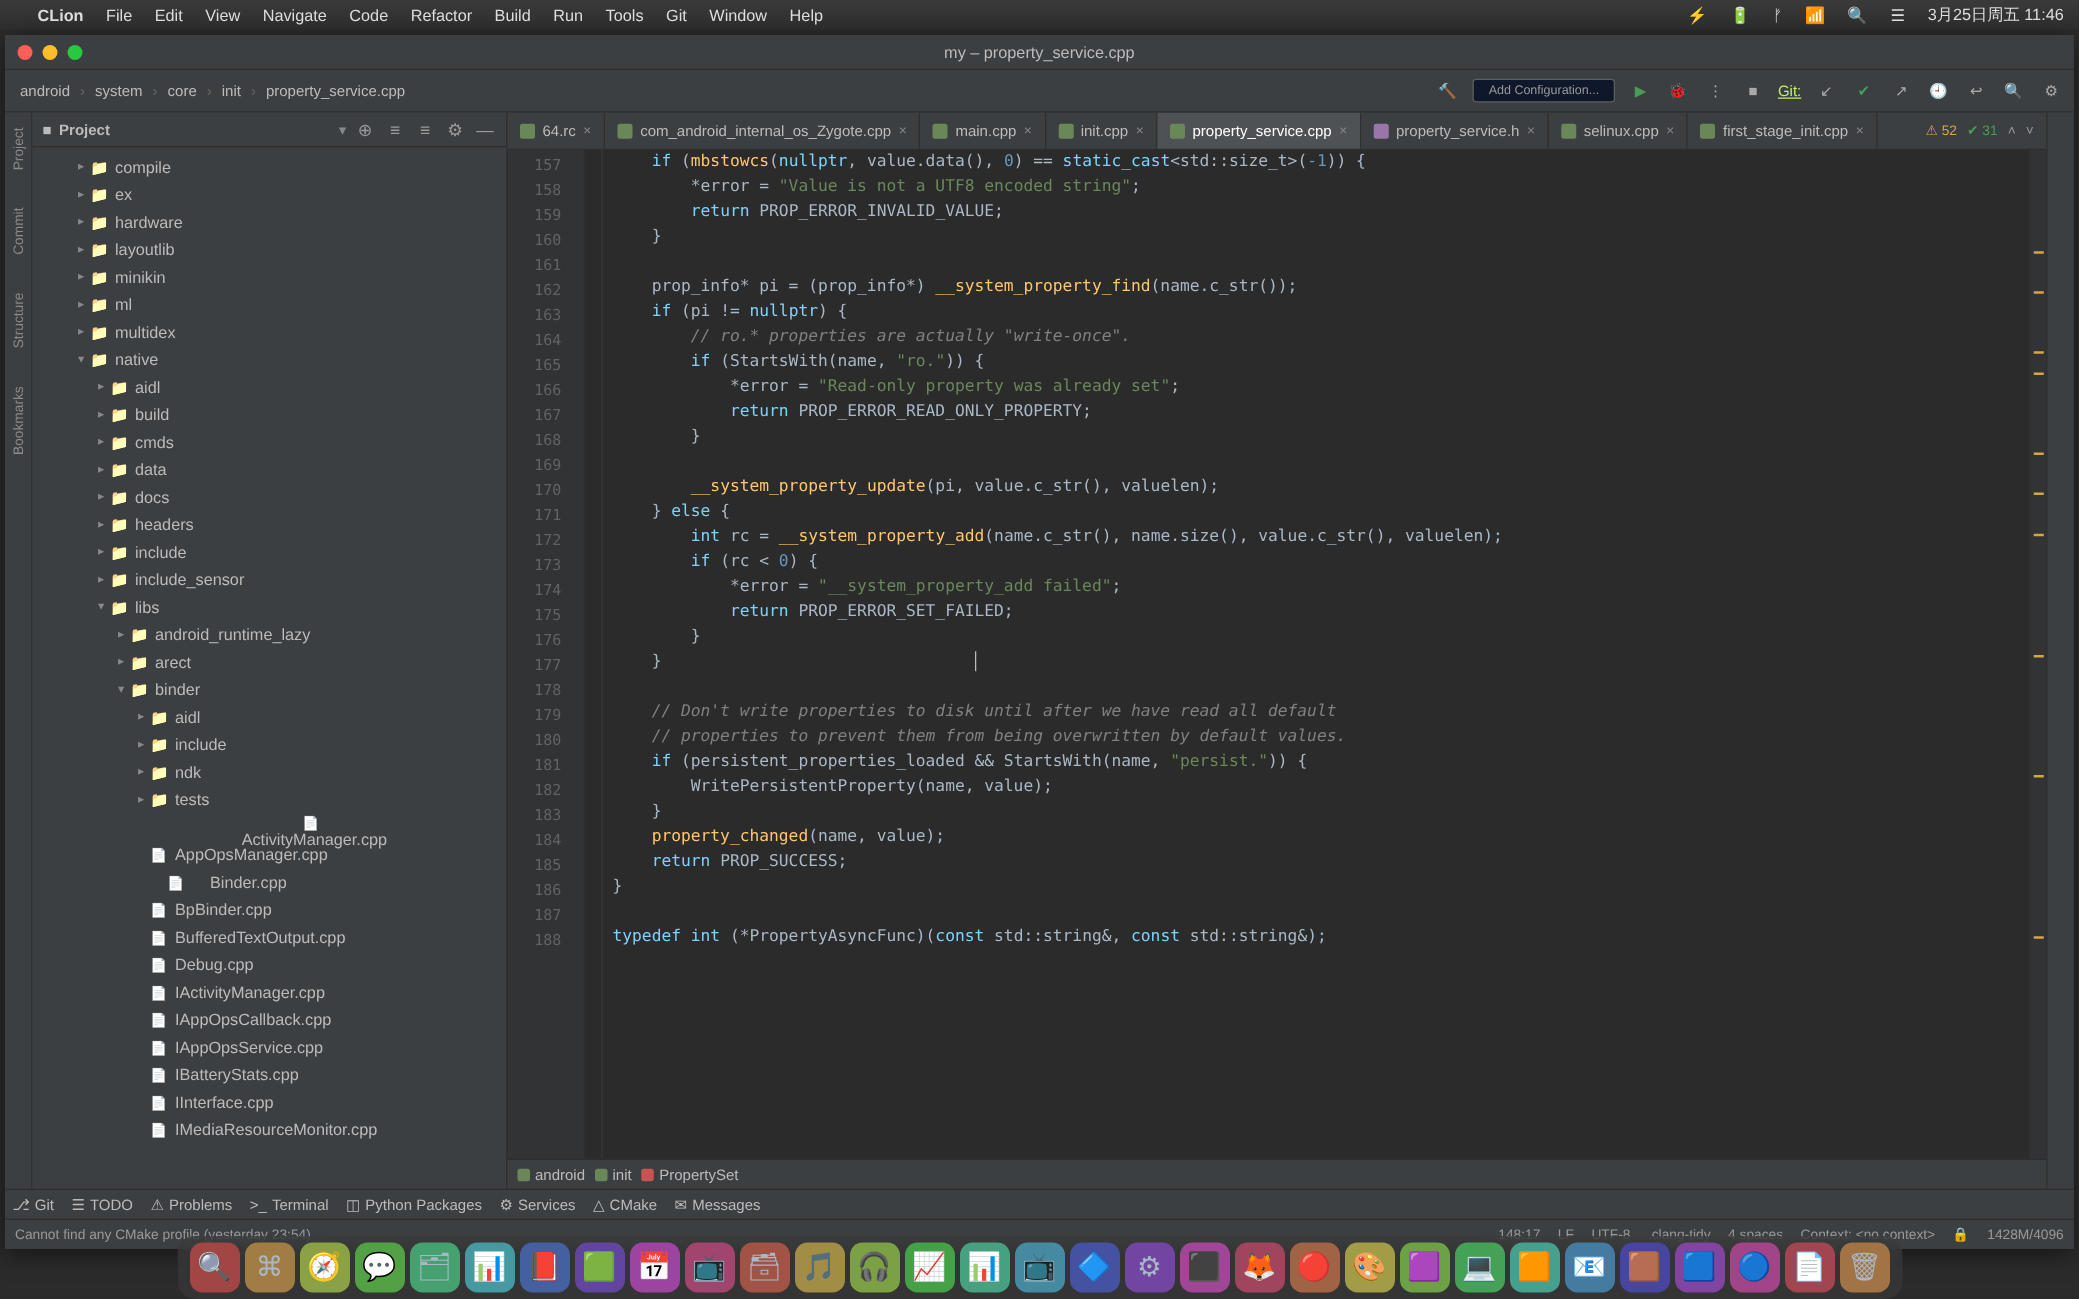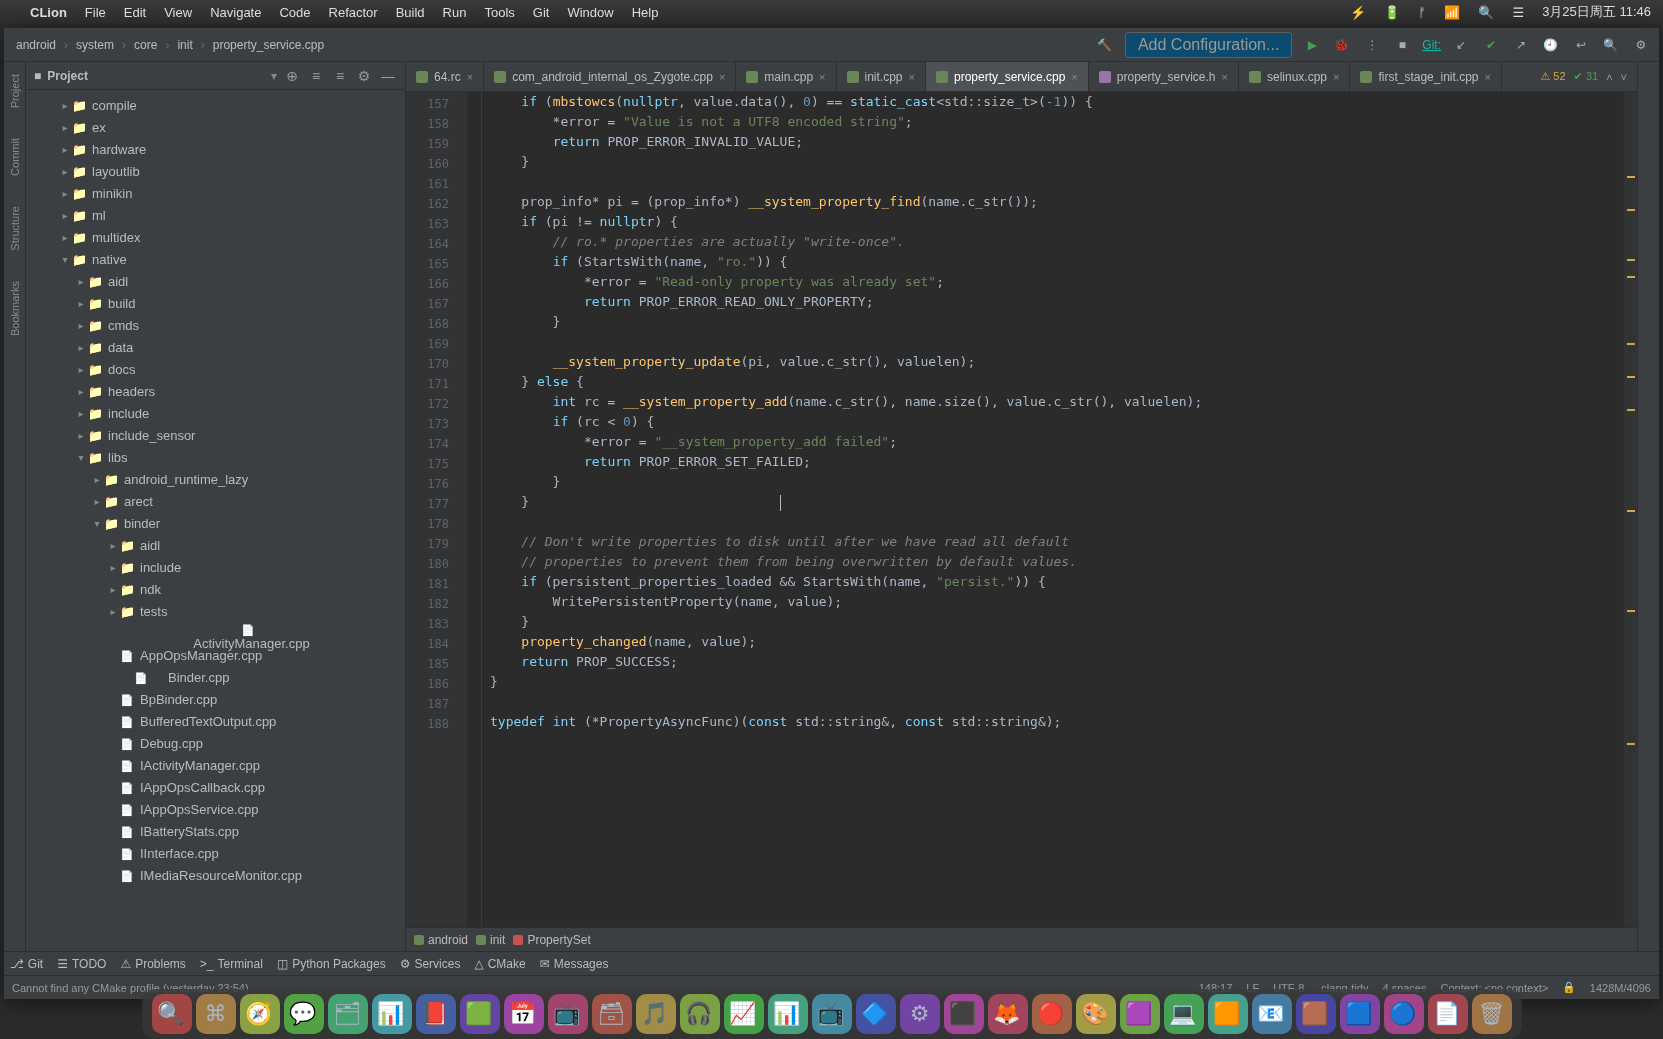--- a/index.html
+++ b/index.html
@@ -62,21 +62,21 @@
   align-items: center;
   padding: 0 8px;
   gap: 4px;
   border-bottom: 1px solid #2e2e2e;
   background: #3c3f41;
 }
 .breadcrumb { display: flex; align-items: center; gap: 4px; color: #bbb; font-size: 12px; }
 .breadcrumb .sep { color: #666; }
 .breadcrumb .crumb { padding: 2px 4px; border-radius: 3px; }
 .navbar-right { margin-left: auto; display: flex; gap: 10px; align-items: center; }
-.config-select { background: #0c4a6e; border: 1px solid #5e6060; color: #999; padding: 3px 12px; border-radius: 3px; font-size: 16px; }
+.config-select { background: #0f172a; border: 1px solid #5e6060; color: #999; padding: 3px 12px; border-radius: 3px; font-size: 10px; }
 .icon-btn { width: 20px; height: 20px; color: #aaa; display: flex; align-items: center; justify-content: center; cursor: pointer; }
 .icon-btn.green { color: #499c54; }
 
 
 .main-split {
   flex: 1;
   display: flex;
   overflow: hidden;
 }
 
@@ -295,41 +295,49 @@
     <span>ᚠ</span>
     <span>📶</span>
     <span>🔍</span>
     <span>☰</span>
     <span>3月25日周五 11:46</span>
   </div>
 </div>
 
 <div class="window">
 
+  <div class="titlebar">
+    <div class="traffic-lights">
+      <div class="tl red"></div>
+      <div class="tl yellow"></div>
+      <div class="tl green"></div>
+    </div>
+    <div class="title">my – property_service.cpp</div>
+  </div>
 
   <div class="navbar">
     <div class="breadcrumb">
       <span class="crumb">android</span>
         <span class="sep">›</span>
       <span class="crumb">system</span>
         <span class="sep">›</span>
       <span class="crumb">core</span>
         <span class="sep">›</span>
       <span class="crumb">init</span>
         <span class="sep">›</span>
       <span class="crumb">property_service.cpp</span>
     </div>
     <div class="navbar-right">
       <span class="icon-btn">🔨</span>
       <div class="config-select">Add Configuration...</div>
       <span class="icon-btn green">▶</span>
       <span class="icon-btn green">🐞</span>
       <span class="icon-btn">⋮</span>
       <span class="icon-btn">■</span>
-      <span style="color:#14b8a6;text-decoration:underline;">Git:</span>
+      <span style="color:#bef264;text-decoration:underline;">Git:</span>
       <span class="icon-btn">↙</span>
       <span class="icon-btn green">✔</span>
       <span class="icon-btn">↗</span>
       <span class="icon-btn">🕘</span>
       <span class="icon-btn">↩</span>
       <span class="icon-btn">🔍</span>
       <span class="icon-btn">⚙</span>
     </div>
   </div>
 

